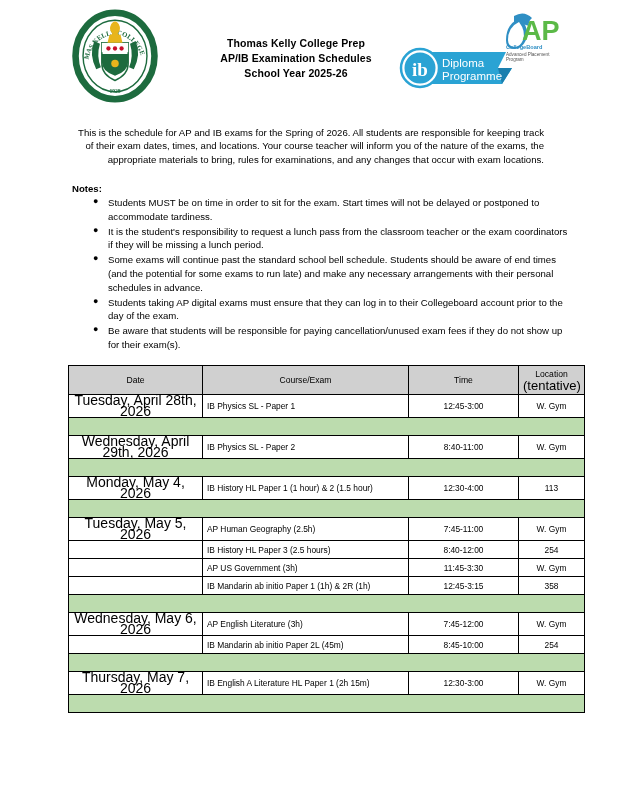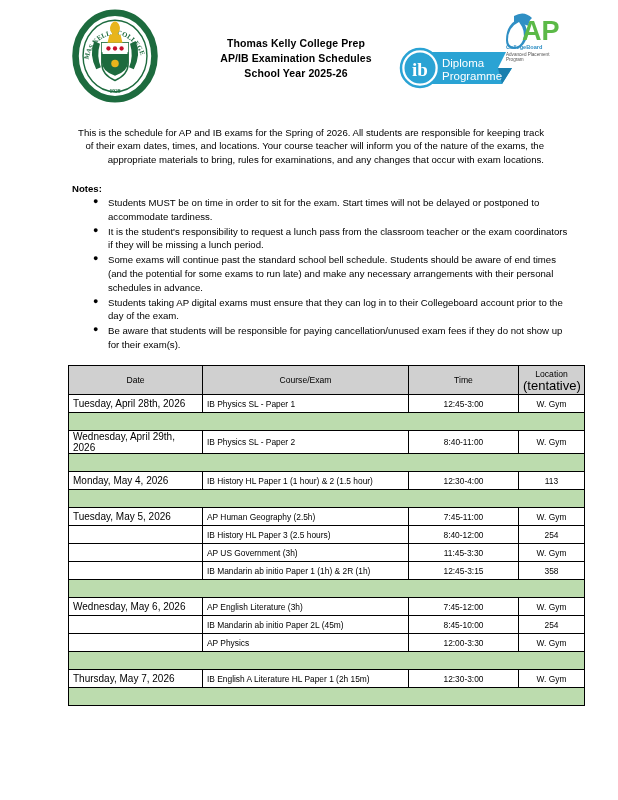--- a/index.html
+++ b/index.html
@@ -138,22 +138,22 @@
     display: block;
     font-weight: normal;
     font-size: 13px;
   }
 
   tbody tr.exam td {
     height: 17px;
   }
   td.date {
     font-weight: bold;
-    text-align: left;
-    font-size: 10px;
+    text-align: center;
+    font-size: 14px;
     line-height: 11px;
   }
   td.course {
     text-align: left;
     font-size: 8.4px;
   }
   td.time, td.loc {
     text-align: center;
     font-size: 8.4px;
   }
@@ -334,26 +334,20 @@
             <td class="course">AP English Literature (3h)</td>
             <td class="time">7:45-12:00</td>
             <td class="loc">W. Gym</td>
           </tr>
           <tr class="exam">
             <td class="date"></td>
             <td class="course">IB Mandarin ab initio Paper 2L (45m)</td>
             <td class="time">8:45-10:00</td>
             <td class="loc">254</td>
           </tr>
-          <tr class="exam">
-            <td class="date"></td>
-            <td class="course">AP Physics</td>
-            <td class="time">12:00-3:30</td>
-            <td class="loc">W. Gym</td>
-          </tr>
           <tr class="spacer">
             <td colspan="4"></td>
           </tr>
           <tr class="exam">
             <td class="date">Thursday, May 7, 2026</td>
             <td class="course">IB English A Literature HL Paper 1 (2h 15m)</td>
             <td class="time">12:30-3:00</td>
             <td class="loc">W. Gym</td>
           </tr>
           <tr class="spacer">

